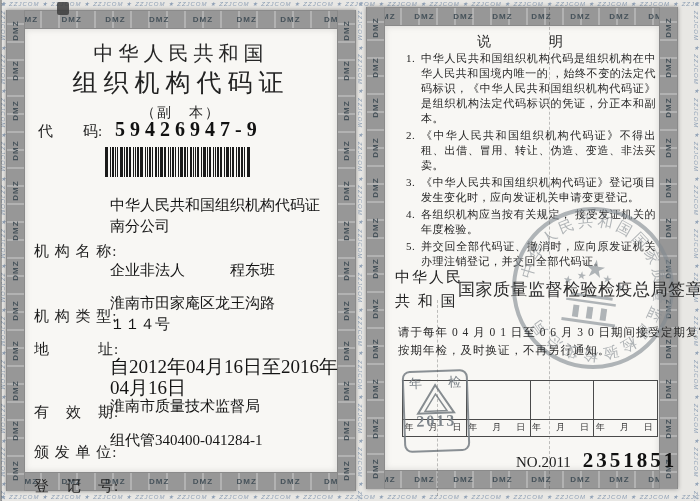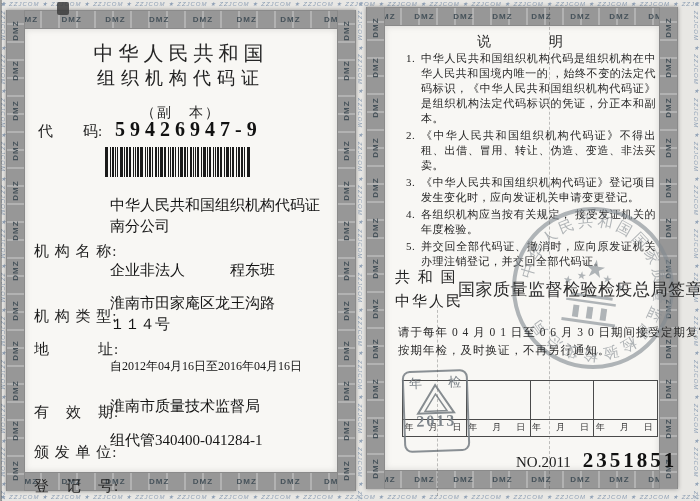--- a/index.html
+++ b/index.html
@@ -27,31 +27,31 @@
   .dmz-v{top:0;bottom:0;width:19px;flex-direction:column;justify-content:space-around;
          background-image:repeating-linear-gradient(0deg,#979797 0 16px,#b2b2b2 16px 18px);
          border-left:1px solid #8a8a8a;border-right:1px solid #8a8a8a;box-sizing:border-box;}
   .dmz-left{left:0;} .dmz-right{right:0;}
   .dmz-label{font-family:"Liberation Sans",sans-serif;font-size:8px;font-weight:bold;
              color:#46525a;letter-spacing:1px;flex:none;}
   .dmz-v .dmz-label{transform:rotate(-90deg);}
   
   .t-center{position:absolute;left:19px;right:19px;text-align:center;white-space:nowrap;}
   .title1{top:30px;font-size:20px;letter-spacing:5px;color:#262626;}
-  .title2{top:56px;font-size:18px;letter-spacing:6px;color:#222;}
+  .title2{top:56px;font-size:25px;letter-spacing:6px;color:#222;}
   .subtitle{top:94px;font-size:14px;letter-spacing:2px;}
   .code-row{position:absolute;left:32px;top:112px;white-space:nowrap;}
   .code-label{font-size:15px;}
   .code-value{position:absolute;left:77px;top:-4px;font-size:20px;font-weight:bold;letter-spacing:5px;color:#111;}
   .barcode{position:absolute;left:99px;top:137px;width:162px;height:30px;display:flex;align-items:stretch;background:#f8f7f4;}
   .barcode i{display:block;background:#1a1a1a;height:100%;flex:none;}
   .frow{position:absolute;left:28px;right:6px;font-size:15px;line-height:21px;white-space:nowrap;}
   .flabel{position:absolute;left:0;top:0;letter-spacing:1px;margin-top:46px;}
   .fvalue{position:absolute;left:76px;top:0;white-space:pre-line;color:#141414;}
-  .frow-3 .fvalue{font-size:12px;letter-spacing:0;}
+  .frow-3 .fvalue{font-size:19px;letter-spacing:0;}
   
   .r-heading{position:absolute;left:19px;right:19px;top:26px;text-align:center;font-size:14px;letter-spacing:4px;color:#2a2a2a;}
   .notes{position:absolute;left:40px;top:44px;width:250px;font-size:11px;line-height:15px;
          letter-spacing:.5px;text-align:justify;color:#262626;}
   .note{display:flex;margin:0 0 2px 0;}
   .nnum{flex:none;width:15px;}
   .ntext{flex:1;}
   .country{position:absolute;left:29px;top:258px;font-size:15px;line-height:24px;letter-spacing:2px;white-space:nowrap;color:#222;}
   .seal-overlay{position:absolute;left:92px;top:271px;font-size:17px;letter-spacing:.5px;white-space:nowrap;color:#2b2b2b;z-index:4;}
   .seal{position:absolute;left:142px;top:196px;z-index:3;transform:rotate(8deg);}
@@ -302,22 +302,22 @@
           <span class="nnum">4.</span>
           <span class="ntext">各组织机构应当按有关规定， 接受发证机关的年度检验。</span>
         </div>
         <div class="note">
           <span class="nnum">5.</span>
           <span class="ntext">并交回全部代码证、撤消时，应向原发证机关办理注销登记，并交回全部代码证。</span>
         </div>
       </div>
 
     <div class="country">
+      <div>中华人民</div>
       <div>共 和 国</div>
-      <div>中华人民</div>
     </div>
 
     <svg class="seal" width="170" height="170" viewBox="0 0 170 170">
       <g opacity="0.62">
         <circle cx="85" cy="85" r="79" fill="none" stroke="#848b91" stroke-width="4"></circle>
         <defs>
             <path id="ringPath" d="M 23,85 A 62,62 0 1 1 147,85 A 62,62 0 1 1 23,85"></path>
           </defs>
         <text font-size="15" letter-spacing="3.5" fill="#848b91">
           <textPath href="#ringPath">中华人民共和国国家质量监督检验检疫总局</textPath>

